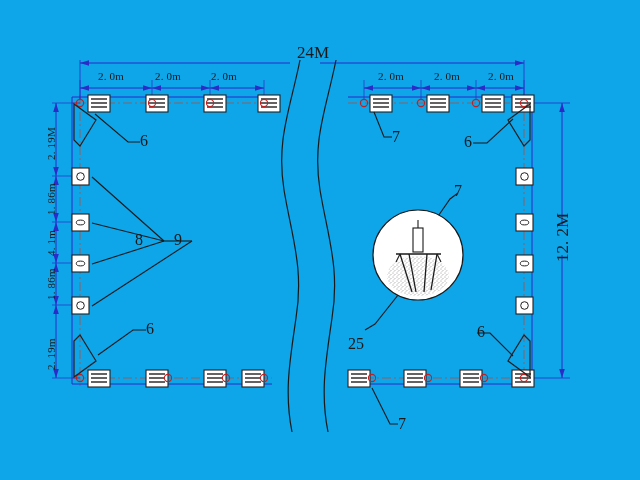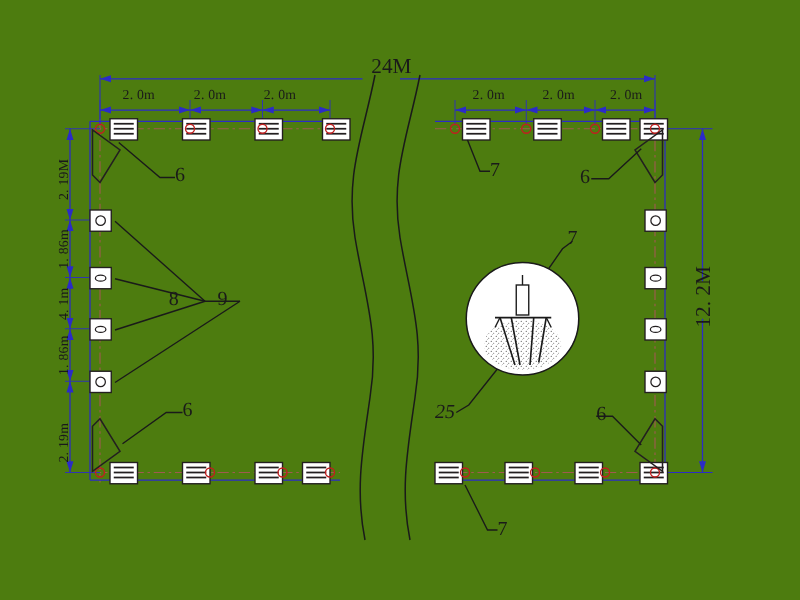--- a/index.html
+++ b/index.html
@@ -10,21 +10,21 @@
   body {
     width: 640px;
     height: 480px;
     overflow: hidden;
     font-family: "Liberation Serif", "DejaVu Serif", serif;
   }
   #drawing-root {
     position: relative;
     width: 640px;
     height: 480px;
-    background: #4d7c0f;
+    background: #0ea5e9;
   }
   svg#plan {
     position: absolute;
     left: 0;
     top: 0;
     width: 640px;
     height: 480px;
     display: block;
   }
   .lbl {
@@ -375,15 +375,15 @@
   <div class="lbl lbl-tag" style="left:146px; top:321px;">6</div>
   <div class="lbl lbl-tag" style="left:477px; top:324px;">6</div>
 
   <div class="lbl lbl-tag" style="left:392px; top:129px;">7</div>
   <div class="lbl lbl-tag" style="left:398px; top:416px;">7</div>
 
   <div class="lbl lbl-tag" style="left:135px; top:232px;">8</div>
   <div class="lbl lbl-tag" style="left:174px; top:232px;">9</div>
 
   <div class="lbl lbl-tag" style="left:454px; top:183px;">7</div>
-  <div class="lbl lbl-tag" style="left:348px; top:322px;font-style:italic;">25</div>
+  <div class="lbl lbl-tag" style="left:348px; top:336px;">25</div>
 
 </div>
 
 </body></html>

